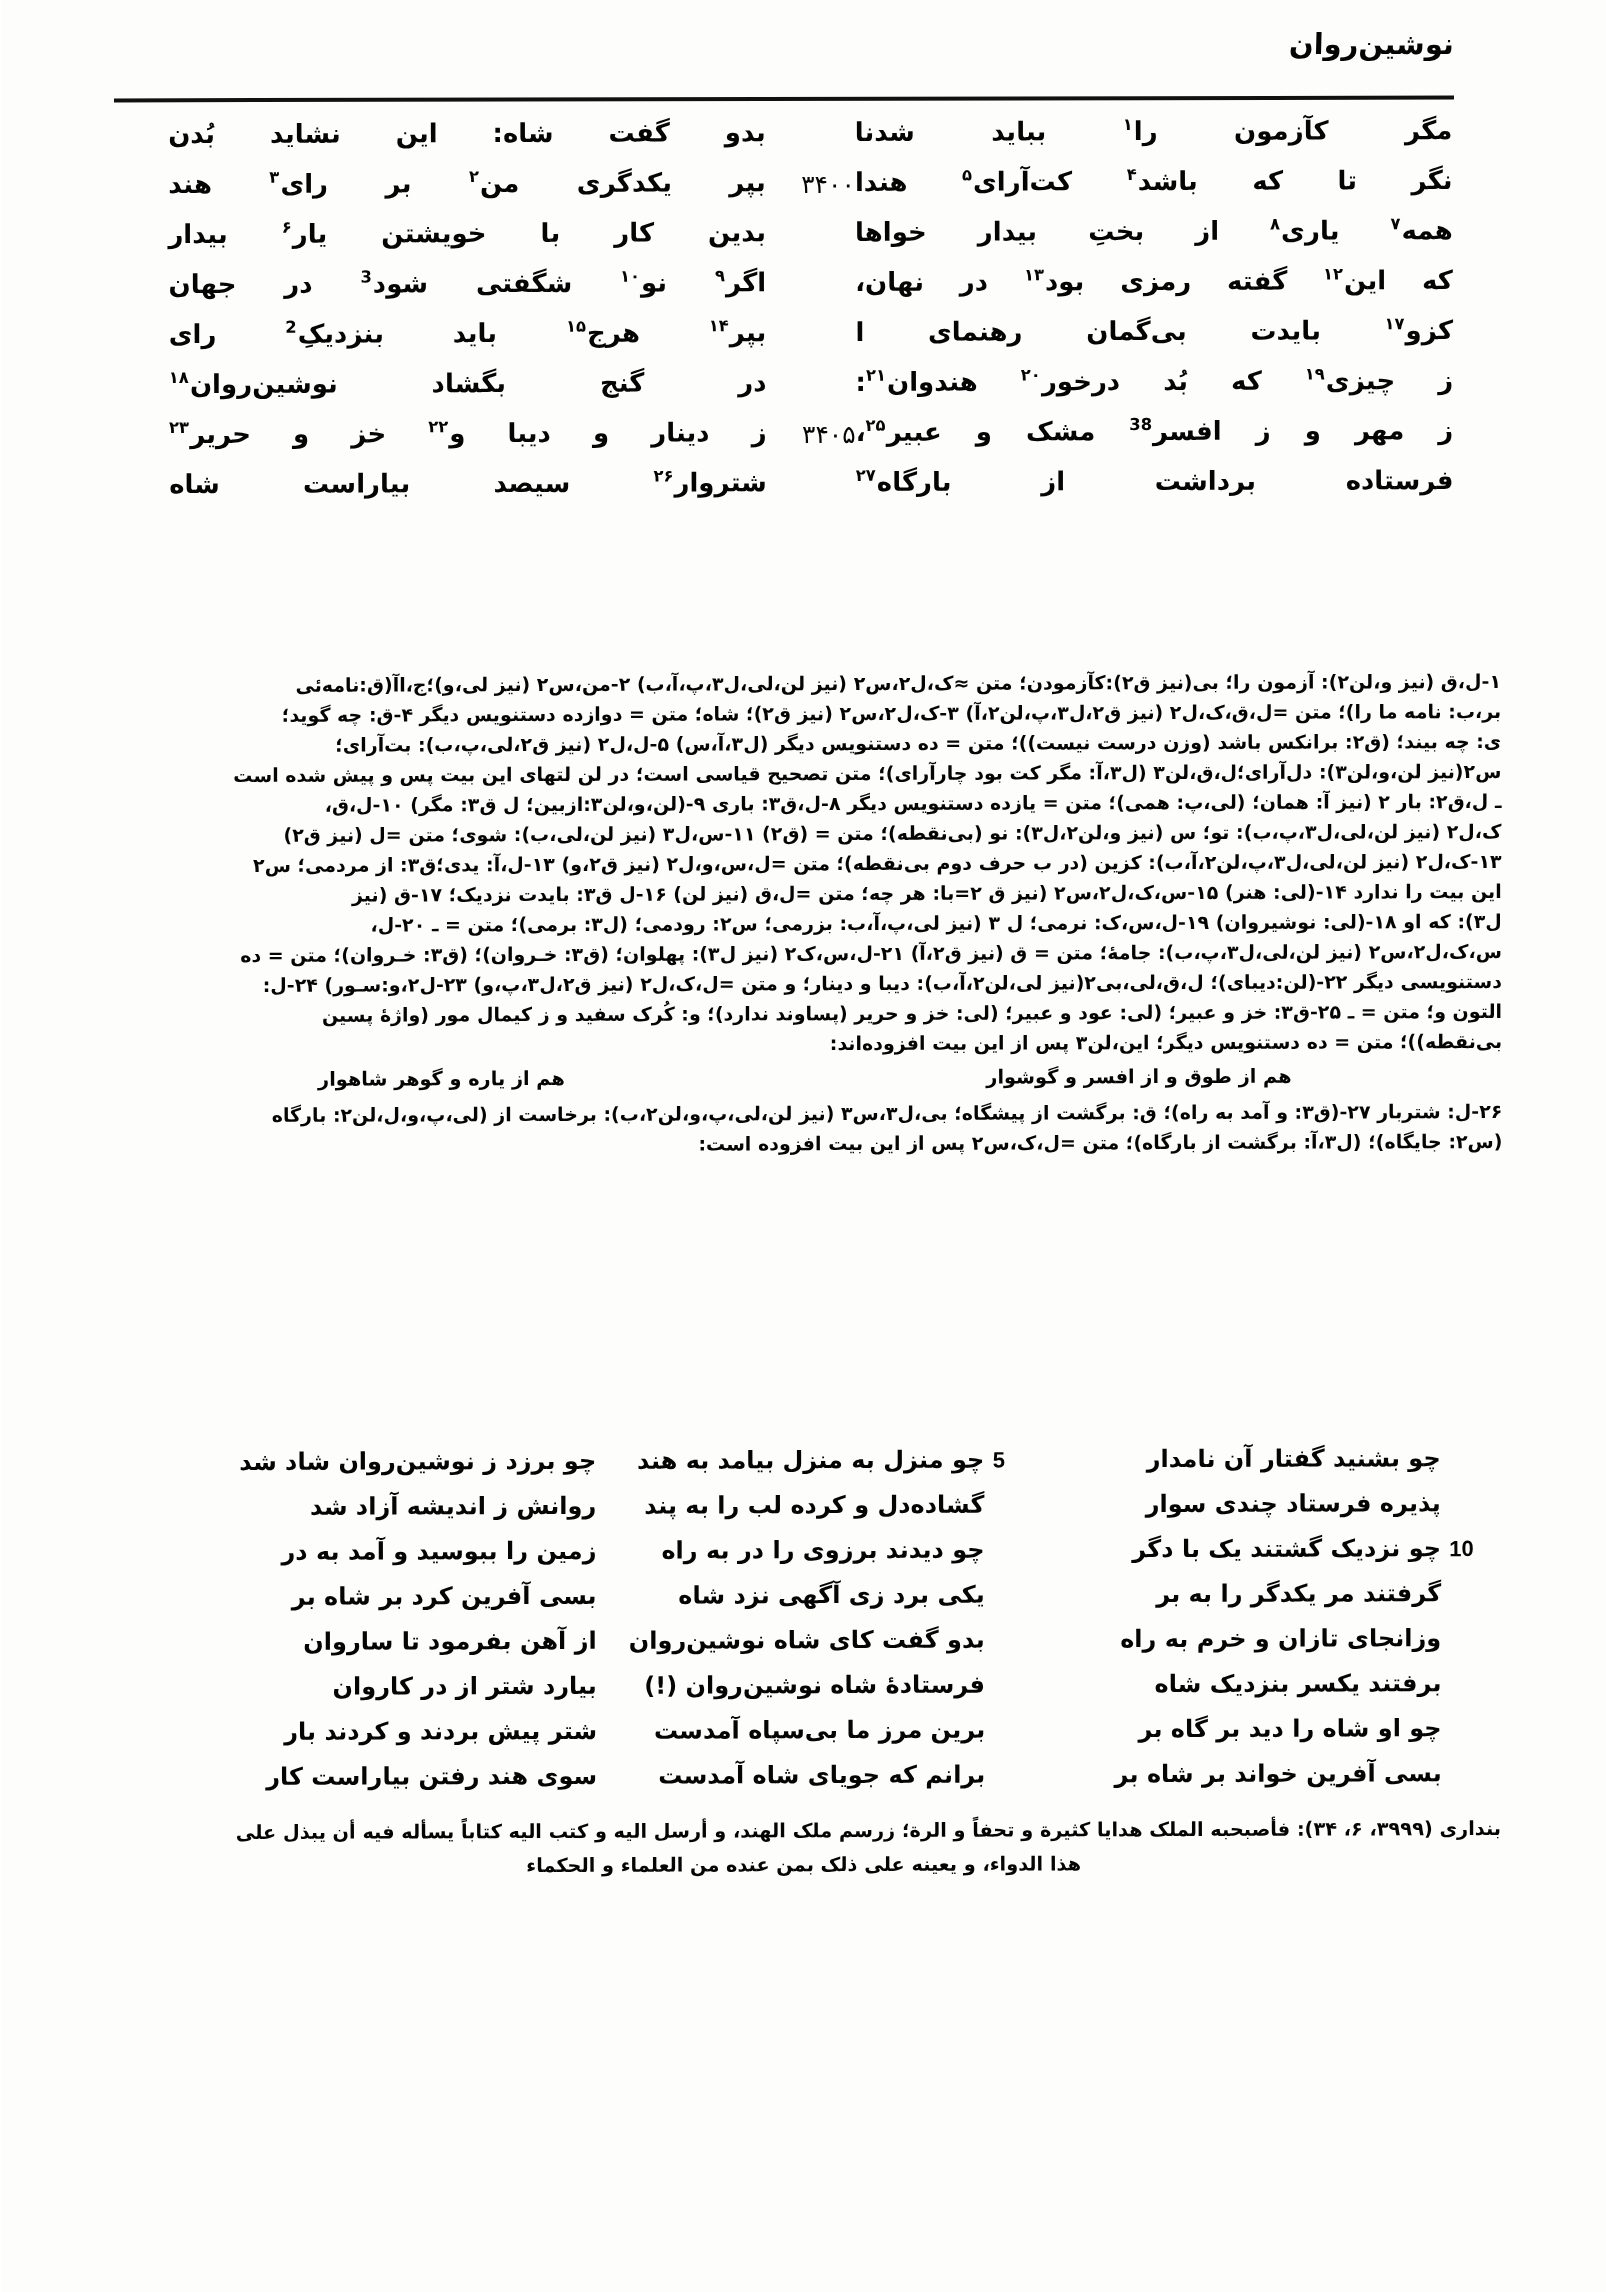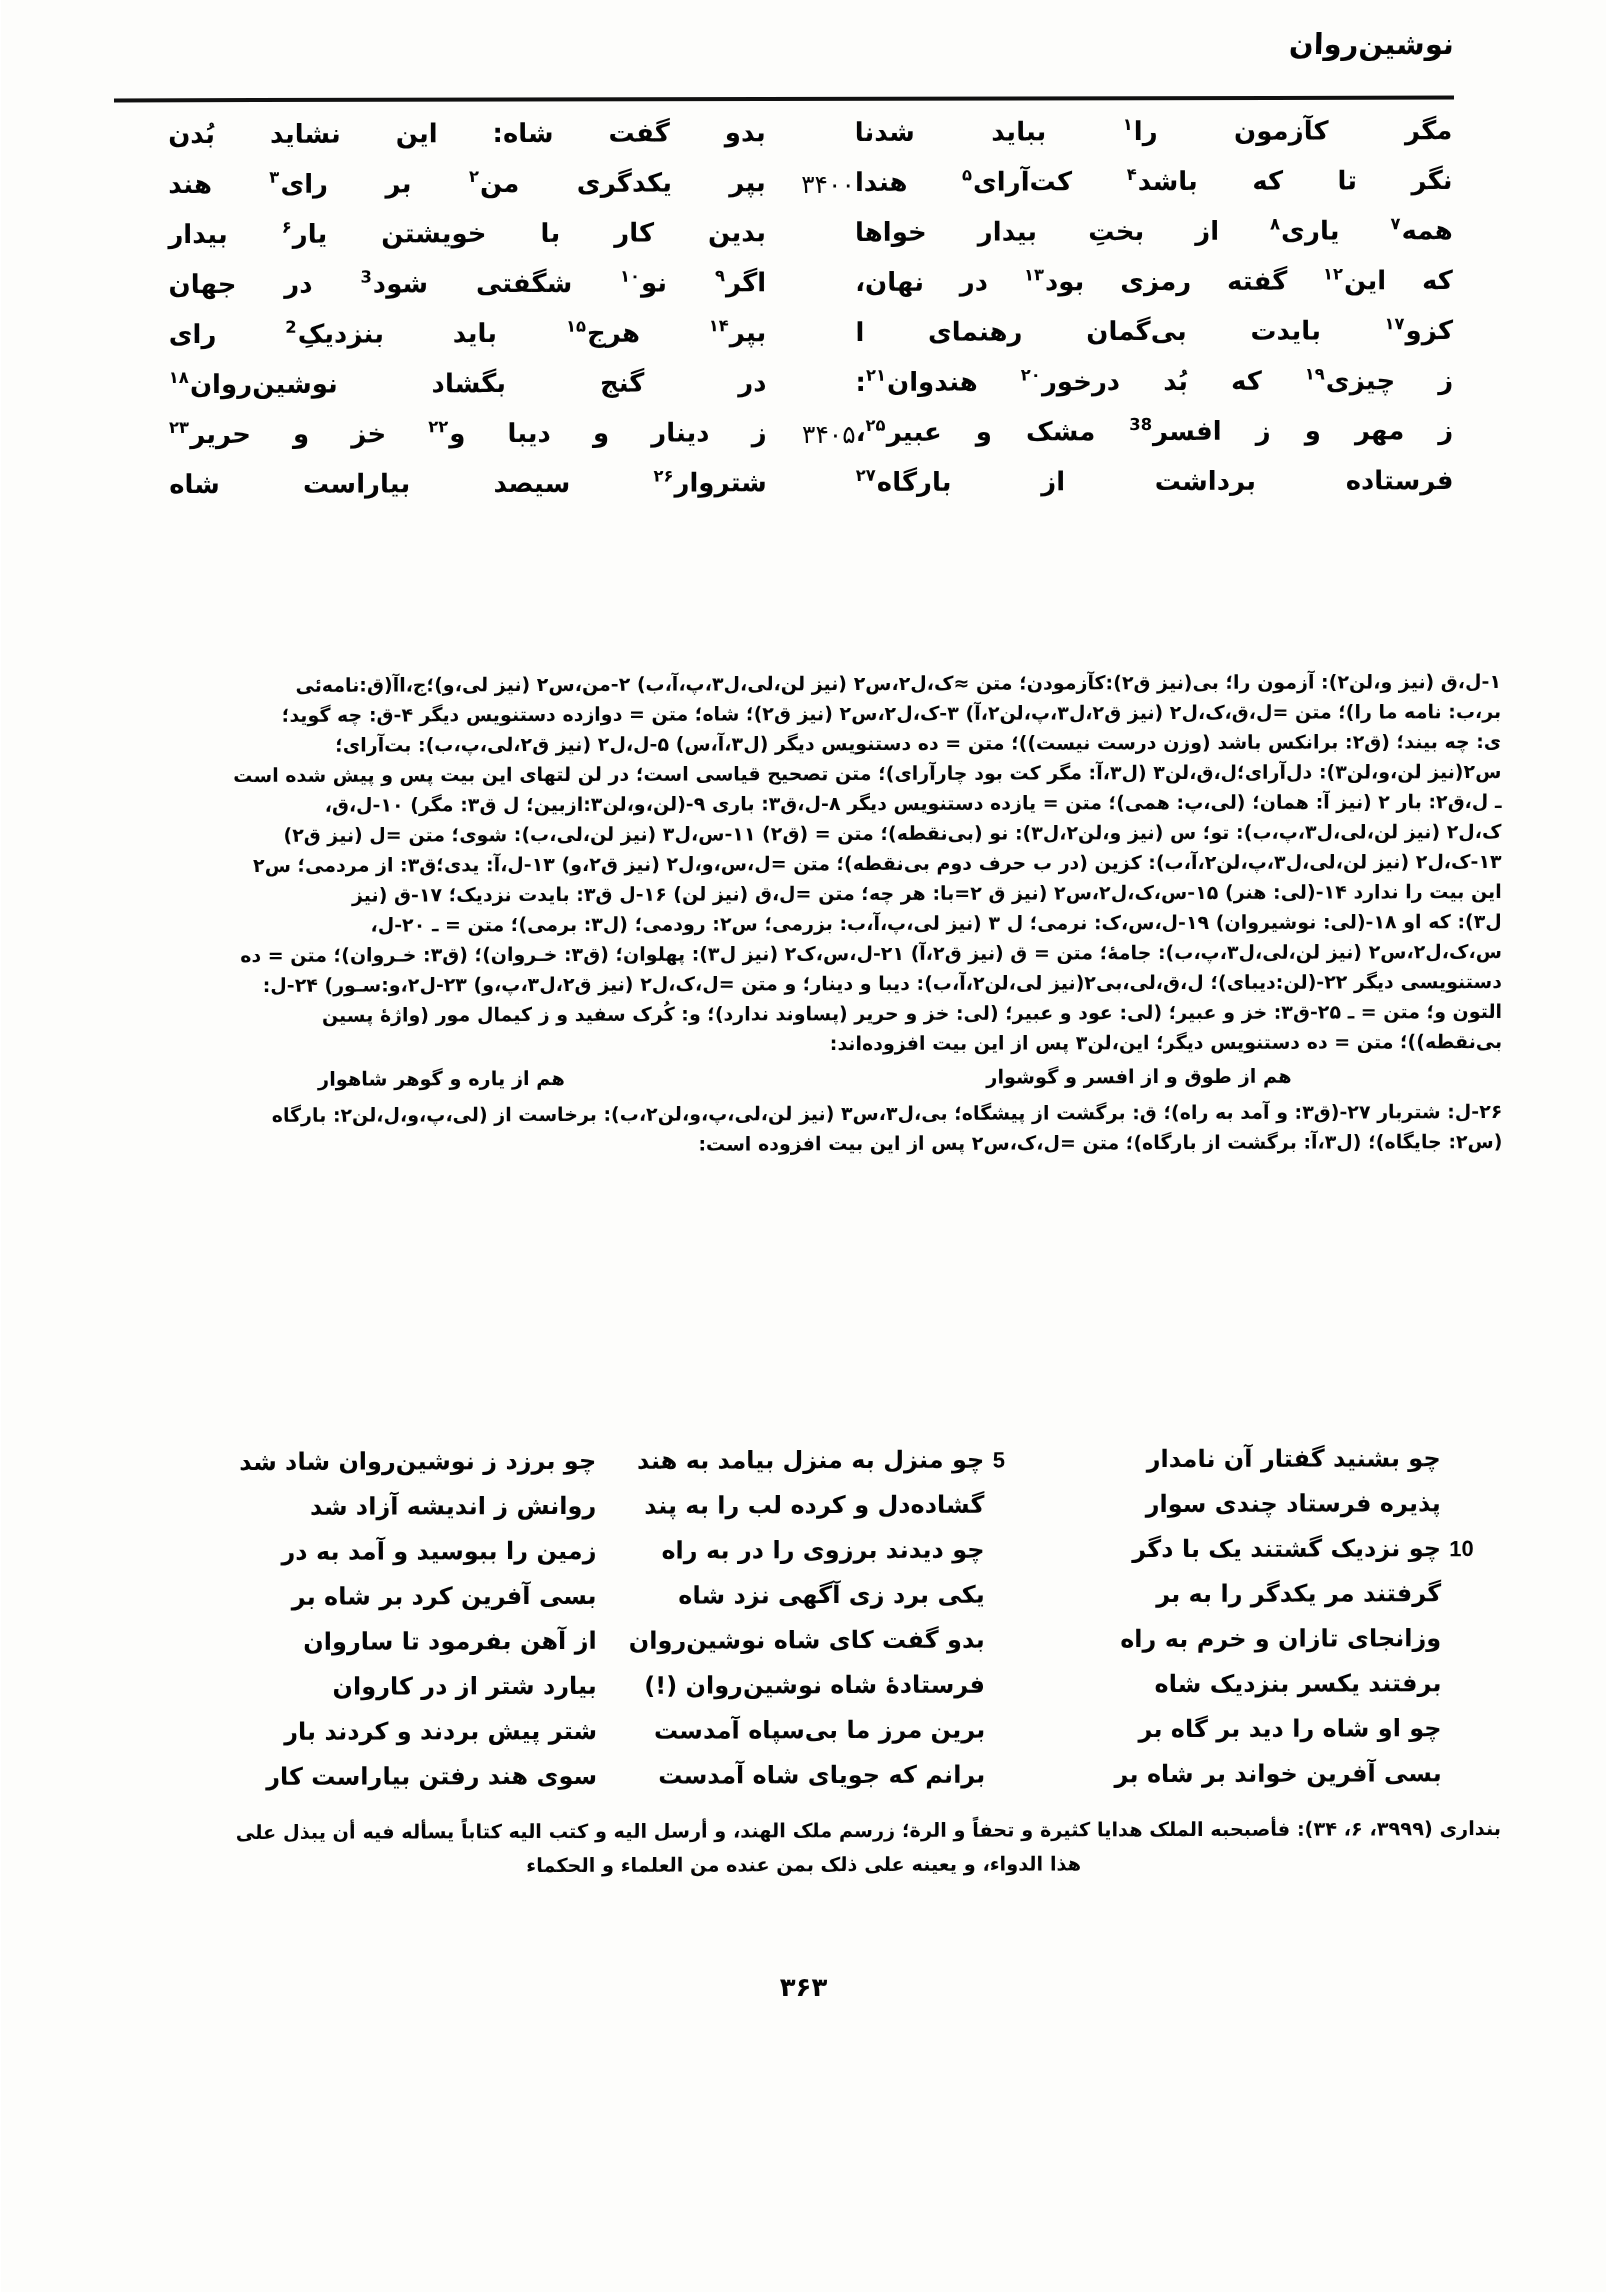--- a/index.html
+++ b/index.html
@@ -519,16 +519,15 @@
       </div>
     </div>
 
   </div>
 
   <div class="arabic-quote tilt">
     <span>بنداری (۳۹۹۹، ۶، ۳۴): فأصبحبه الملک هدایا کثیرة و تحفاً و الرة؛ زرسم ملک الهند، و أرسل الیه و کتب الیه کتاباً یسأله فیه أن یبذل علی</span>
     <span class="ln2">هذا الدواء، و یعینه علی ذلک بمن عنده من العلماء و الحکماء</span>
   </div>
 
-  <div class="folio">۳۶۳</div>
 
 </div>
 
 
 </body></html>

